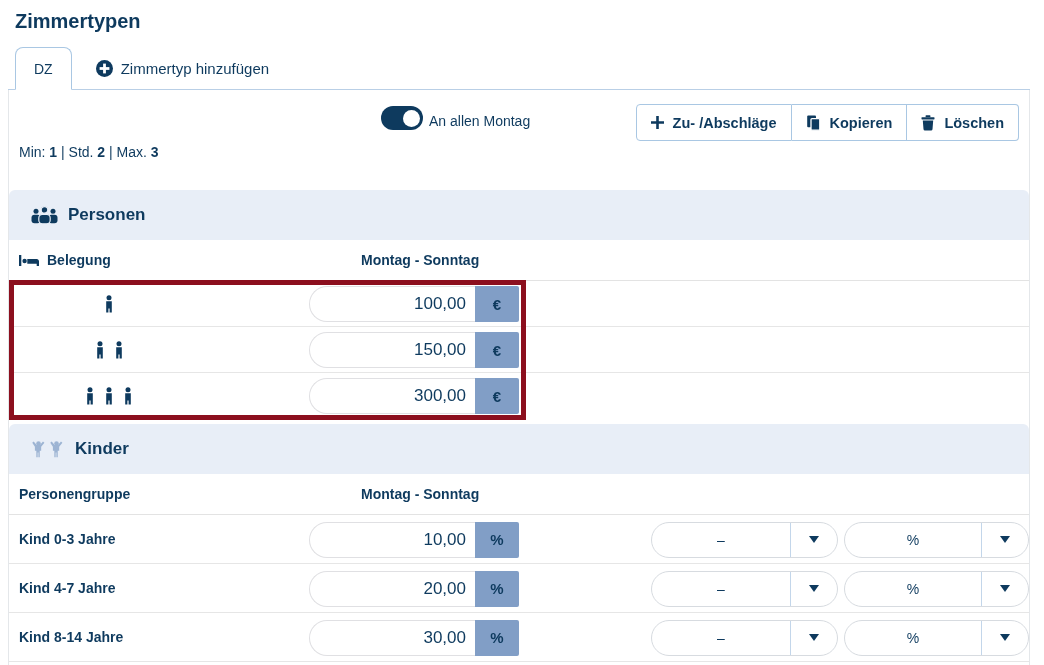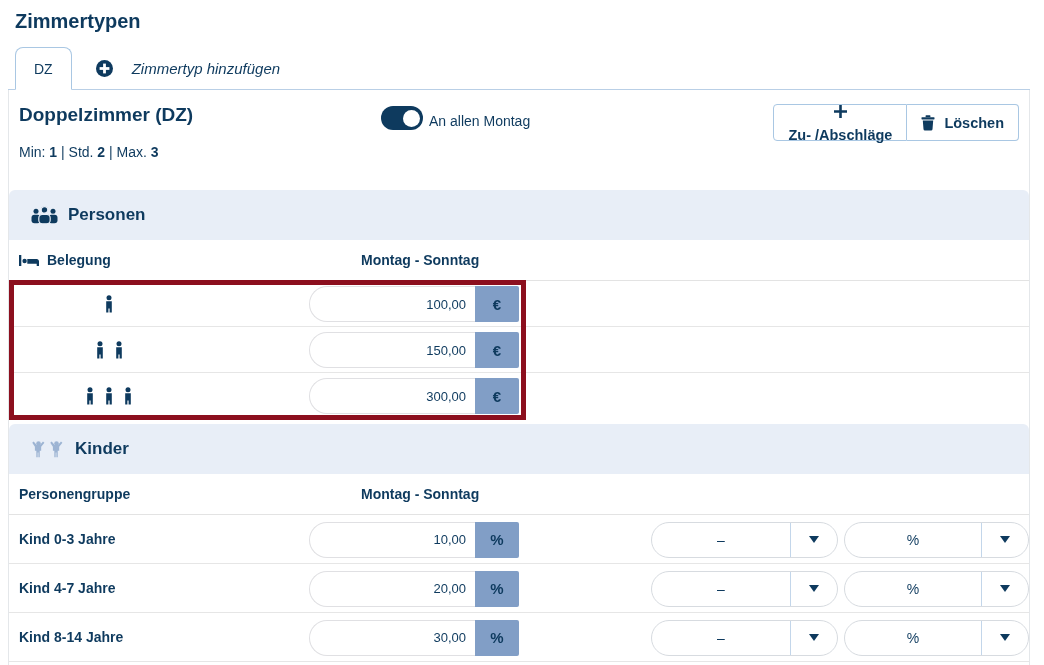--- a/index.html
+++ b/index.html
@@ -8,22 +8,22 @@
 
   .page-title { font-size:20px; font-weight:bold; margin:10px 0 0 15px; }
 
   
   .tabbar { display:flex; align-items:flex-end; margin:14px 14px 0 8px;
     border-bottom:1px solid #b9cfe6; height:43px; }
   .tab-active { height:43px; margin-left:7px; margin-bottom:-1px; padding:0 18px;
     display:flex; align-items:center; background:#fff; border:1px solid #a9c7e3;
     border-bottom:1px solid #fff; border-radius:8px 8px 0 0; font-size:14px;
     cursor:pointer; position:relative; z-index:2; }
-  .add-tab { display:flex; align-items:center; gap:19px; margin-left:24px;
-    font-size:15px; height:42px; cursor:pointer;font-style:italic; }
+  .add-tab { display:flex; align-items:center; gap:8px; margin-left:24px;
+    font-size:15px; height:42px; cursor:pointer; }
 
   
   .panel { margin:0 14px 0 8px; height:575px; position:relative;
     border-left:1px solid #e4e7ea; border-right:1px solid #e4e7ea; overflow:hidden; }
 
   .room-header { position:relative; height:94px; }
   .room-name { position:absolute; left:10px; top:14px; font-size:19px; font-weight:bold; }
   .room-occ { position:absolute; left:10px; top:54px; font-size:14px; }
   .occ-num { font-weight:bold; }
   .toggle-wrap { position:absolute; left:372px; top:16px; display:flex;
@@ -32,21 +32,21 @@
     position:relative; cursor:pointer; flex:0 0 auto; }
   .toggle-knob { position:absolute; right:3px; top:3.5px; width:17px; height:17px;
     background:#fff; border-radius:50%; }
   .toggle-label { margin-top:6px; }
 
   .btn-group { position:absolute; right:10px; top:14px; display:flex; }
   .btn { display:flex; align-items:center; gap:9px; height:37px; padding:0 14px;
     background:#fff; border:1px solid #a9c7e3; font-size:14.5px; font-weight:600;
     color:#0e3a5e; cursor:pointer; font-family:inherit; white-space:nowrap; }
   .btn + .btn { border-left:none; }
-  .btn:first-child { border-radius:4px 0 0 4px;flex-direction:column; }
+  .btn:first-child { border-radius:4px 0 0 4px; }
   .btn:last-child { border-radius:0 4px 4px 0; }
 
   
   .band { height:50px; background:#e8eef7; border-radius:6px 6px 0 0;
     display:flex; align-items:center; gap:10px; padding-left:22px; }
   .band-personen { margin-top:6px; }
   .band-kinder { margin-top:5px; }
   .band-title { font-size:17px; font-weight:bold; }
 
   
@@ -59,21 +59,21 @@
 
   
   .rows-personen { position:relative; }
   .prow { height:46px; position:relative; border-bottom:1px solid #e6e6e6; }
   .prow:last-child { border-bottom:none; }
   .occ-icons { position:absolute; left:10px; width:180px; height:100%;
     display:flex; align-items:center; justify-content:center; gap:7px; }
   .igroup { position:absolute; left:300px; top:5px; height:36px; display:flex; }
   .igroup input { width:166px; height:36px; border:1px solid #e0e0e3; border-right:none;
     border-radius:18px 0 0 18px; text-align:right; padding:0 9px 0 16px;
-    font-size:13px; color:#0e3a5e; font-family:inherit; outline:none; background:#fff; }
+    font-size:17px; color:#0e3a5e; font-family:inherit; outline:none; background:#fff; }
   .iaddon { width:44px; height:36px; background:#819ec6; color:#0e3a5e;
     font-weight:bold; font-size:15px; display:flex; align-items:center;
     justify-content:center; border-radius:0 2px 2px 0; }
   .highlight-box { position:absolute; left:0; top:-1px; width:517px; height:140px;
     border:5px solid #8c0f1e; pointer-events:none; z-index:3; }
 
   
   .krow { height:49px; position:relative; border-bottom:1px solid #e6e6e6; }
   .klabel { position:absolute; left:10px; top:0; height:100%; display:flex;
     align-items:center; font-weight:bold; font-size:14px; }
@@ -106,21 +106,20 @@
       <rect x="7.1" y="3.6" width="2.8" height="9.8" fill="#fff"></rect>
       <rect x="3.6" y="7.1" width="9.8" height="2.8" fill="#fff"></rect>
     </svg>
     <span>Zimmertyp hinzufügen</span>
   </div>
 </div>
 
 <div class="panel">
 
   <div class="room-header">
-    <div class="room-name">Doppelzimmer (DZ)</div>
     <div class="room-occ">
       <span>Min:</span>
       <span class="occ-num">1</span>
       <span>|</span>
       <span>Std.</span>
       <span class="occ-num">2</span>
       <span>|</span>
       <span>Max.</span>
       <span class="occ-num">3</span>
     </div>
@@ -131,20 +130,27 @@
       </div>
       <span class="toggle-label">An allen Montag</span>
     </div>
 
     <div class="btn-group">
       <button class="btn">
         <svg class="ic" width="13" height="13" viewBox="0 0 13 13">
           <path d="M5.2 0h2.6v5.2H13v2.6H7.8V13H5.2V7.8H0V5.2h5.2z"></path>
         </svg>
         <span>Zu- /Abschläge</span>
+      </button>
+      <button class="btn">
+        <svg class="ic" width="15" height="16" viewBox="0 0 15 16">
+          <rect x="1.2" y="0.6" width="8.8" height="11.6" rx="1"></rect>
+          <rect x="5" y="3.6" width="8.8" height="11.6" rx="1" stroke="#fff" stroke-width="1.3"></rect>
+        </svg>
+        <span>Kopieren</span>
       </button>
       <button class="btn">
         <svg class="ic" width="14" height="16" viewBox="0 0 14 16">
           <rect x="4.6" y="0.3" width="4.8" height="2" rx="0.5"></rect>
           <rect x="0.5" y="2.2" width="13" height="2.2" rx="0.6"></rect>
           <path d="M1.8 5.6h10.4l-0.7 8.6a1.5 1.5 0 0 1-1.5 1.3H4a1.5 1.5 0 0 1-1.5-1.3z"></path>
         </svg>
         <span>Löschen</span>
       </button>
     </div>

